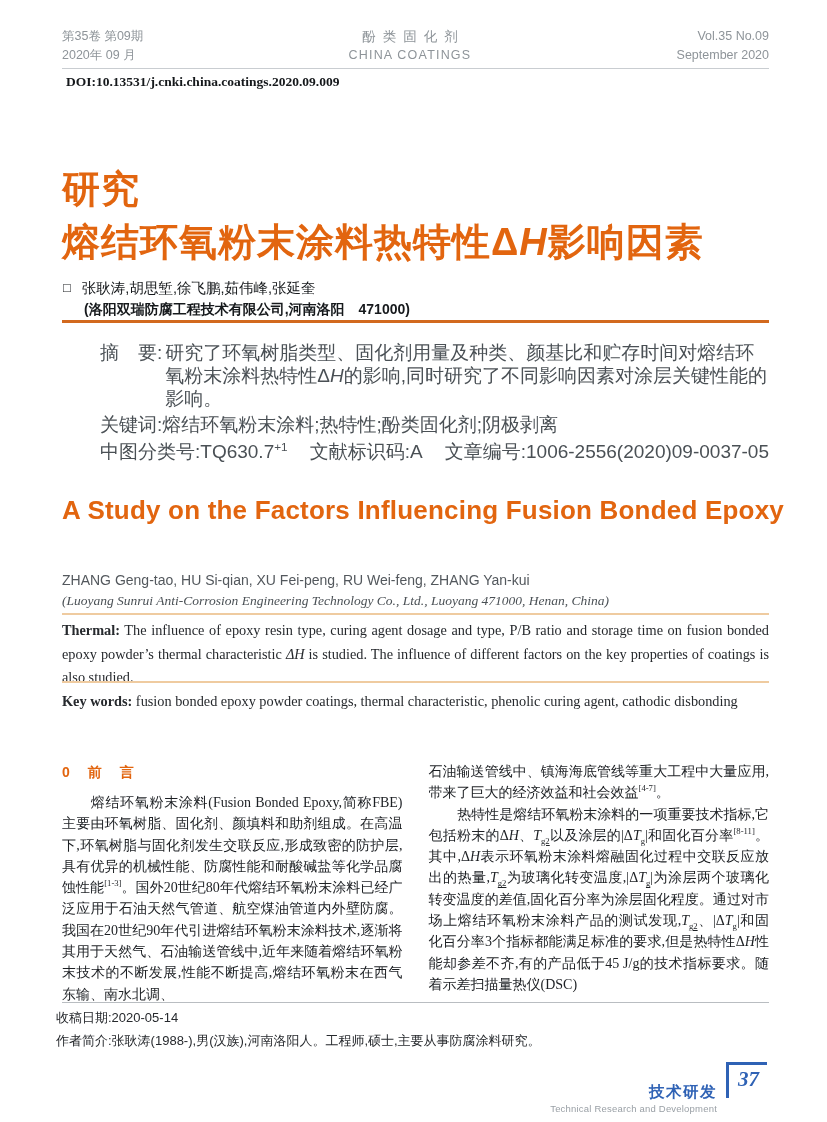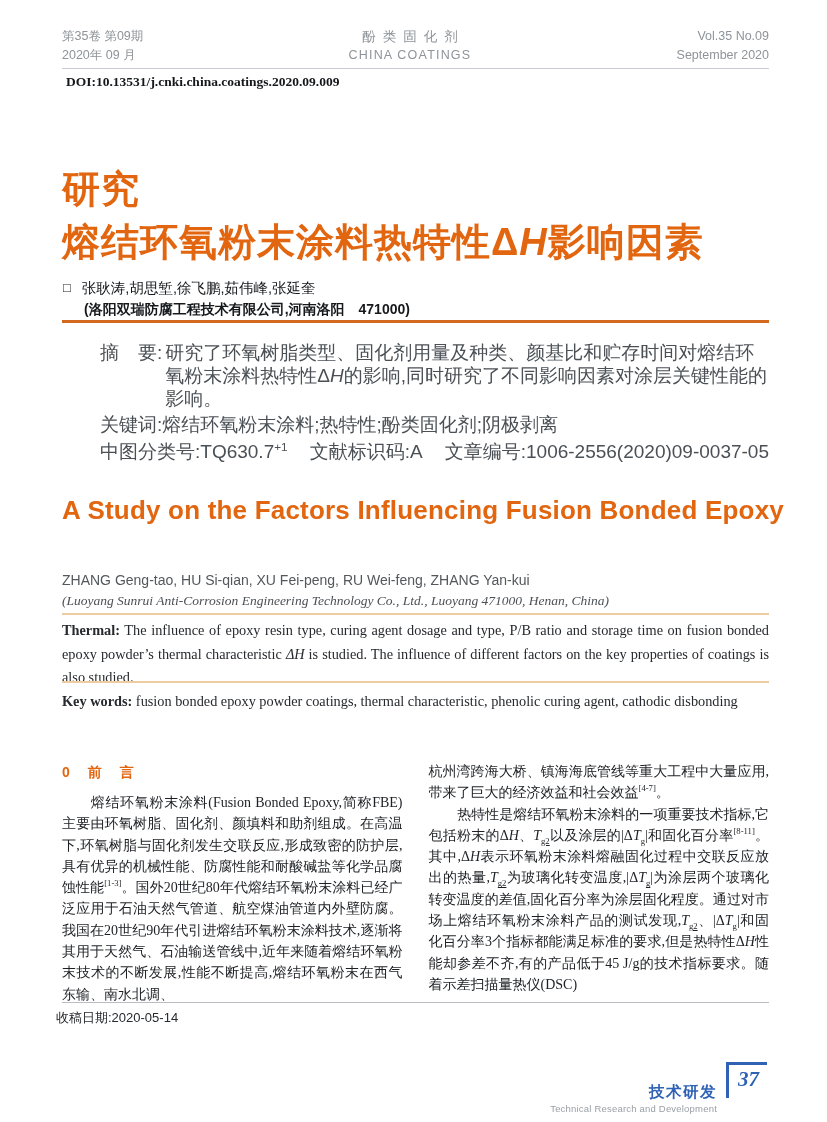--- a/index.html
+++ b/index.html
@@ -135,28 +135,29 @@
     <p><span class="lbl">Key words:</span><span> fusion bonded epoxy powder coatings, thermal characteristic, phenolic curing agent, cathodic disbonding</span></p>
   </div>
   <div class="tan-rule r2"></div>
 
   <div class="columns">
     <div class="col">
       <div class="sec-head">0　前　言</div>
       <p class="bp indent"><span>熔结环氧粉末涂料(Fusion Bonded Epoxy,简称FBE)主要由环氧树脂、固化剂、颜填料和助剂组成。在高温下,环氧树脂与固化剂发生交联反应,形成致密的防护层,具有优异的机械性能、防腐性能和耐酸碱盐等化学品腐蚀性能</span><sup>[1-3]</sup><span>。国外20世纪80年代熔结环氧粉末涂料已经广泛应用于石油天然气管道、航空煤油管道内外壁防腐。我国在20世纪90年代引进熔结环氧粉末涂料技术,逐渐将其用于天然气、石油输送管线中,近年来随着熔结环氧粉末技术的不断发展,性能不断提高,熔结环氧粉末在西气东输、南水北调、</span></p>
     </div>
     <div class="col">
-      <p class="bp"><span>杭州湾跨海大桥、镇海海底管线等重大工程中大量应用,带来了巨大的经济效益和社会效益</span><sup>[4-7]</sup><span>。</span></p>
+      <p class="bp"><span>石油输送管线中、镇海海底管线等重大工程中大量应用,带来了巨大的经济效益和社会效益</span><sup>[4-7]</sup><span>。</span></p>
       <p class="bp indent"><span>热特性是熔结环氧粉末涂料的一项重要技术指标,它包括粉末的Δ</span><i>H</i><span>、</span><i>T</i><sub>g2</sub><span>以及涂层的|Δ</span><i>T</i><sub>g</sub><span>|和固化百分率</span><sup>[8-11]</sup><span>。其中,Δ</span><i>H</i><span>表示环氧粉末涂料熔融固化过程中交联反应放出的热量,</span><i>T</i><sub>g2</sub><span>为玻璃化转变温度,|Δ</span><i>T</i><sub>g</sub><span>|为涂层两个玻璃化转变温度的差值,固化百分率为涂层固化程度。通过对市场上熔结环氧粉末涂料产品的测试发现,</span><i>T</i><sub>g2</sub><span>、|Δ</span><i>T</i><sub>g</sub><span>|和固化百分率3个指标都能满足标准的要求,但是热特性Δ</span><i>H</i><span>性能却参差不齐,有的产品低于45 J/g的技术指标要求。随着示差扫描量热仪(DSC)</span></p>
     </div>
   </div>
 
   <div class="foot-rule"></div>
   <div class="footnote">
     <div>收稿日期:2020-05-14</div>
+    <div>作者简介:张耿涛(1988-),男(汉族),河南洛阳人。工程师,硕士,主要从事防腐涂料研究。</div>
   </div>
 
   <div class="footer-right">
     <div class="fr-text">
       <div class="fr-cn">技术研发</div>
       <div class="fr-en">Technical Research and Development</div>
     </div>
     <div class="pnum">
       <span class="pnum-n">37</span>
     </div>

